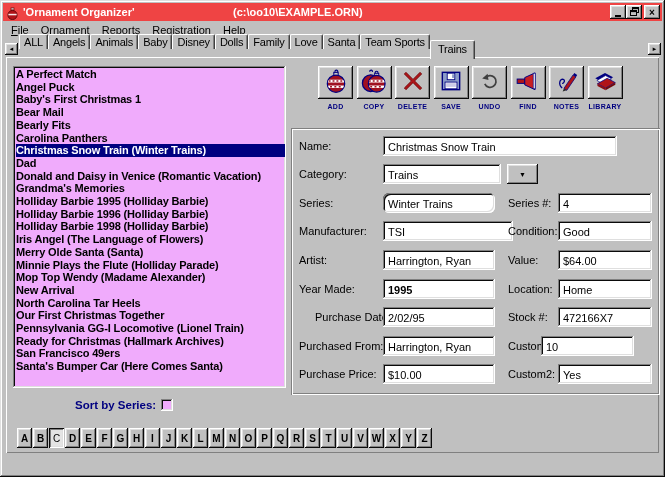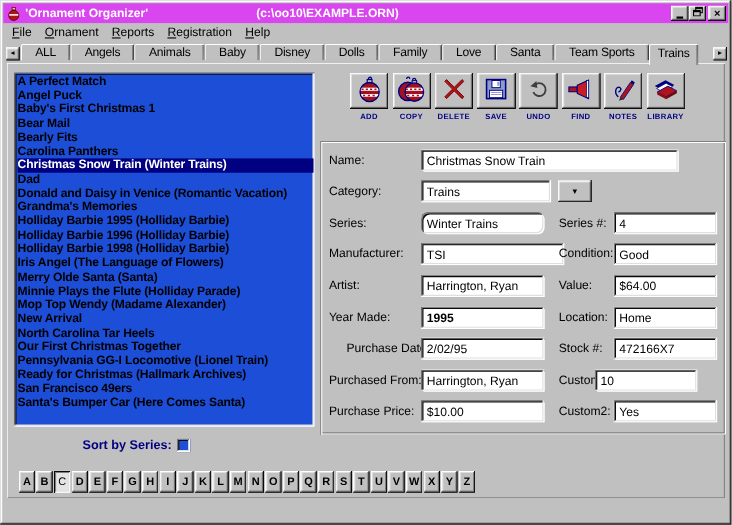--- a/index.html
+++ b/index.html
@@ -2,49 +2,49 @@
 <html><head>
 <meta charset="utf-8">
 <style>
   * { box-sizing: border-box; margin: 0; padding: 0; }
   html,body { width:665px; height:477px; }
   body {
     position:relative; font-family:"Liberation Sans", sans-serif;
     background:#c0c0c0; overflow:hidden;
   }
   .raised  { background:#c0c0c0; box-shadow: inset -1px -1px #0a0a0a, inset 1px 1px #ffffff, inset -2px -2px #808080, inset 2px 2px #dfdfdf; border:0; }
-  .sunken  { background:#1d4ed8; box-shadow: inset -1px -1px #ffffff, inset 1px 1px #808080, inset -2px -2px #dfdfdf, inset 2px 2px #0a0a0a; border:0; }
+  .sunken  { background:#f0abfc; box-shadow: inset -1px -1px #ffffff, inset 1px 1px #808080, inset -2px -2px #dfdfdf, inset 2px 2px #0a0a0a; border:0; }
   .pressed { background:#e4e4e4; box-shadow: inset 1px 1px #0a0a0a, inset -1px -1px #ffffff, inset 2px 2px #808080, inset -2px -2px #dfdfdf; border:0; }
 
   #window { position:absolute; inset:0; background:#c0c0c0;
     box-shadow: inset -1px -1px #0a0a0a, inset 1px 1px #dfdfdf, inset -2px -2px #808080, inset 2px 2px #ffffff; }
 
-  .titlebar { position:absolute; left:3px; top:3px; right:3px; height:18px; background:#d946ef;
+  .titlebar { position:absolute; left:3px; top:3px; right:3px; height:18px; background:#ef4444;
     display:flex; align-items:center; color:#fff; }
   .title-icon { margin-left:3px; width:13px; height:13px; flex:0 0 auto; }
   .title-text { font-size:11px; font-weight:bold; margin-left:4px; white-space:nowrap; }
   .title-path { position:absolute; left:230px; font-size:11px; font-weight:bold; white-space:nowrap; }
   .win-controls { position:absolute; right:2px; top:2px; display:flex; }
   .win-btn { width:16px; height:14px; display:flex; align-items:center; justify-content:center;
     font-family:"Liberation Sans",sans-serif; font-size:10px; font-weight:bold; color:#000; cursor:default; }
   .win-btn.close { margin-left:2px; }
   .min-glyph { width:6px; height:2px; background:#000; margin-top:7px; }
 
   .menubar { position:absolute; left:3px; top:21px; right:3px; height:18px;
     display:flex; align-items:center; padding-left:2px; font-size:11px; color:#000; }
   .menu-item { padding:2px 6px; white-space:nowrap; }
 
   .tabbar { position:absolute; left:3px; top:39px; width:659px; height:18px; z-index:5; }
   .tab-scroll { position:absolute; width:13px; height:12px; top:4px; font-size:6px;
     display:flex; align-items:center; justify-content:center; color:#000; padding:0; }
   #tabScrollLeft { left:2px; }
   #tabScrollRight { right:1px; }
   .tabs { position:absolute; left:16px; top:0; height:20px; display:flex; align-items:flex-end; }
-  .tab { background:#c0c0c0; font-size:11px; letter-spacing:-0.2px; padding:1px 12px 0;
-    height:15px; margin-bottom:4px; white-space:nowrap;
+  .tab { background:#c0c0c0; font-size:11px; letter-spacing:-0.2px; padding:1px 4px 0;
+    height:15px; margin-bottom:10px; white-space:nowrap;
     border-top:1px solid #fff; border-left:1px solid #fff; border-right:1px solid #404040;
     box-shadow: inset -1px 0 #808080; border-radius:2px 2px 0 0; }
   .tab.selected { height:19px; margin-bottom:0; padding:2px 7px 0; position:relative; z-index:6; }
 
   .page { position:absolute; left:6px; top:57px; width:653px; height:396px;
     box-shadow: inset 1px 1px 0 #ffffff, inset -1px -1px 0 #808080; }
 
   .listbox { position:absolute; left:7px; top:9px; width:273px; height:322px;
     overflow:hidden; padding:2px 1px 0 3px; }
   .list-item { font-size:11px; font-weight:bold; line-height:12.7px; letter-spacing:-0.15px;

